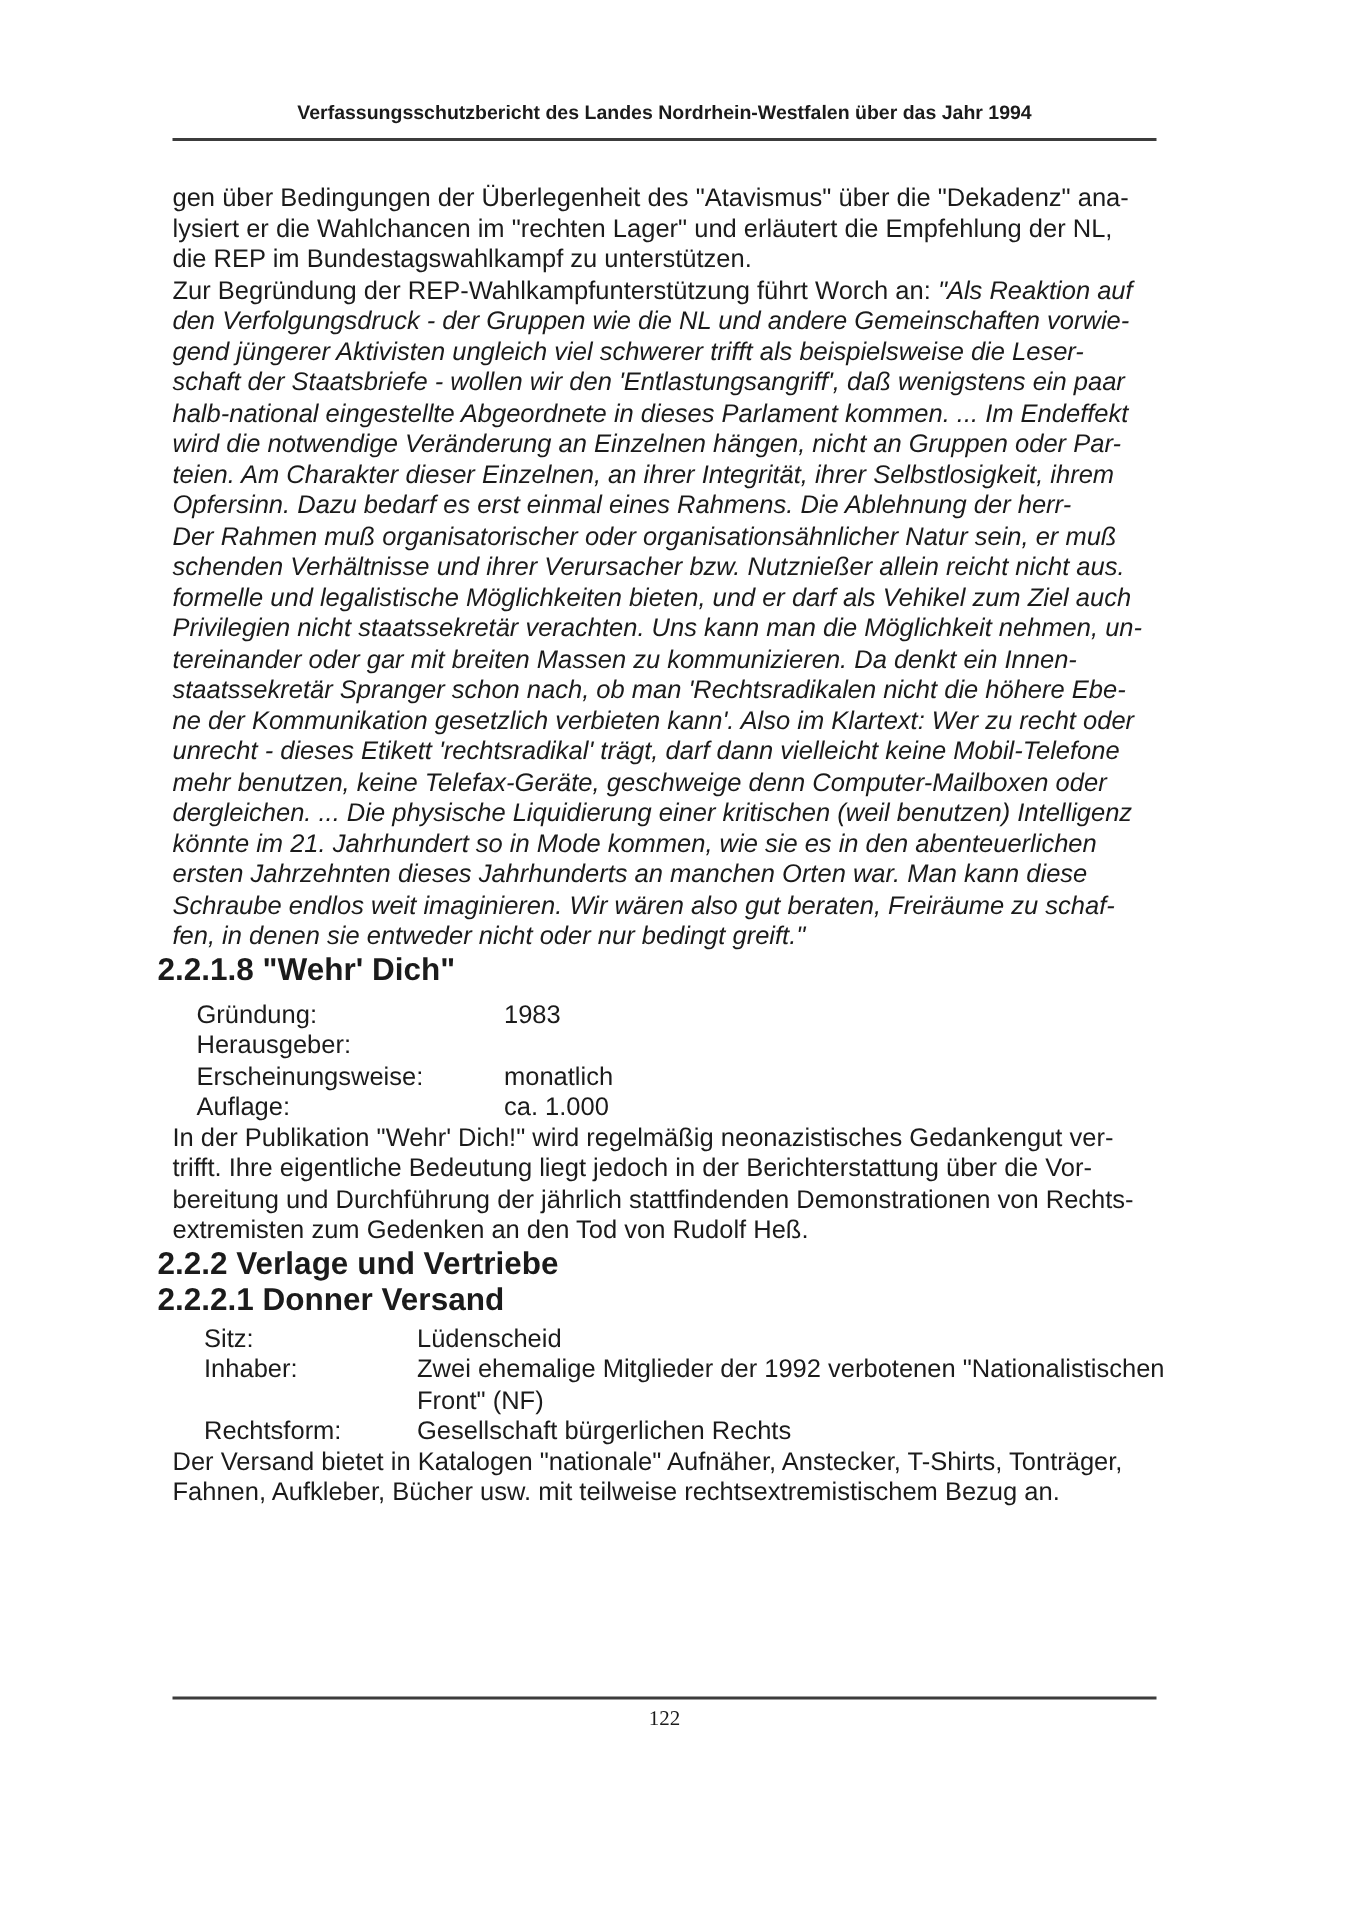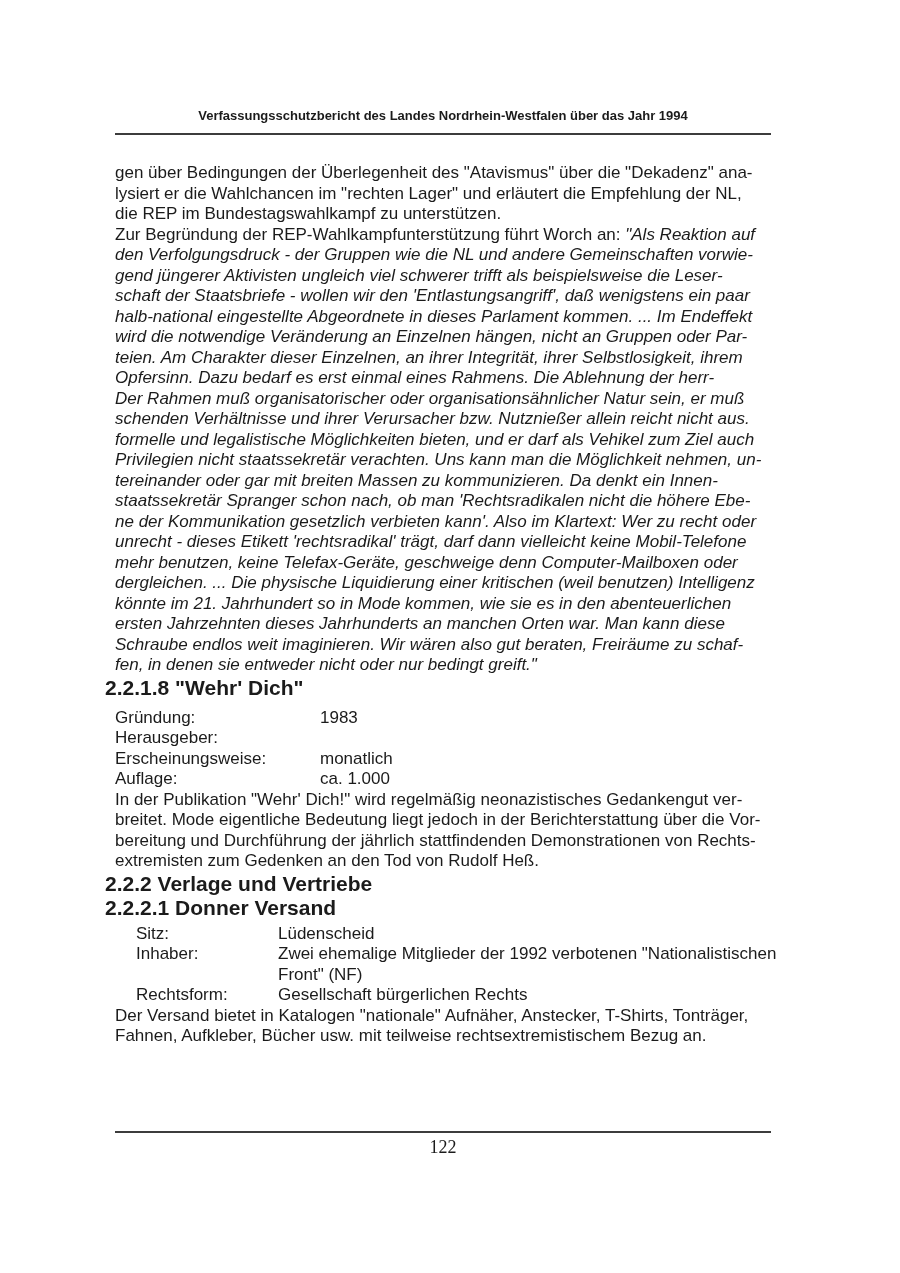--- a/index.html
+++ b/index.html
@@ -17,21 +17,21 @@
     font-size: 17px;
     overflow: hidden;
   }
   .content {
     position: absolute;
     left: 115px;
     top: 0;
     width: 680px;
   }
   .header-title {
-    padding-top: 108px;
+    padding-top: 67px;
     width: 656px;
     text-align: center;
     font-size: 13px;
     font-weight: bold;
     line-height: 16px;
     white-space: nowrap;
   }
   .header-rule {
     margin-top: 9px;
     width: 656px;
@@ -56,40 +56,40 @@
     margin: 0 0 0 -10px;
     white-space: nowrap;
   }
   .h-wehr   { margin-top: 16px; }
   .h-verlage{ margin-top: 18px; }
   .h-donner { margin-top: 22px; }
   .fields { }
   .fields-wehr   { margin-top: 8px; }
   .fields-donner { margin-top: 4px; margin-left: 21px; }
   .field-row { display: flex; }
-  .fields-wehr   .flabel { flex: 0 0 205px; }
+  .fields-wehr   .flabel { flex: 0 0 205px; margin-left: 16px; }
   .fields-donner .flabel { flex: 0 0 142px; }
   .flabel {
     height: 20.5px;
     line-height: 20.5px;
     white-space: pre;
   }
   .fvalue { }
   .footer {
     position: absolute;
     left: 115px;
     top: 1131px;
     width: 656px;
     border-top: 2px solid #3c3c3c;
     text-align: center;
   }
   .page-number {
     margin-top: 3px;
     font-family: "Liberation Serif", "DejaVu Serif", serif;
-    font-size: 18px;
+    font-size: 14px;
     line-height: 22px;
   }
 </style>
 </head>
 <body>
 
 <div class="page">
   <div class="content">
 
     <div class="header-title">Verfassungsschutzbericht des Landes Nordrhein-Westfalen über das Jahr 1994</div>
@@ -149,21 +149,21 @@
         <div class="field-row">
           <span class="flabel">Auflage:</span>
           <span class="fvalue">
             <div class="line">ca. 1.000</div>
           </span>
         </div>
       </div>
 
     <div>
         <div class="line">In der Publikation "Wehr' Dich!" wird regelmäßig neonazistisches Gedankengut ver-</div>
-        <div class="line">breitet. Mode eigentliche Bedeutung liegt jedoch in der Berichterstattung über die Vor-</div>
+        <div class="line">trifft. Ihre eigentliche Bedeutung liegt jedoch in der Berichterstattung über die Vor-</div>
         <div class="line">bereitung und Durchführung der jährlich stattfindenden Demonstrationen von Rechts-</div>
         <div class="line">extremisten zum Gedenken an den Tod von Rudolf Heß.</div>
       </div>
 
     <h2 class="sec-heading h-verlage">2.2.2 Verlage und Vertriebe</h2>
 
     <h2 class="sec-heading h-donner">2.2.2.1 Donner Versand</h2>
 
     <div class="fields fields-donner">
         <div class="field-row">

